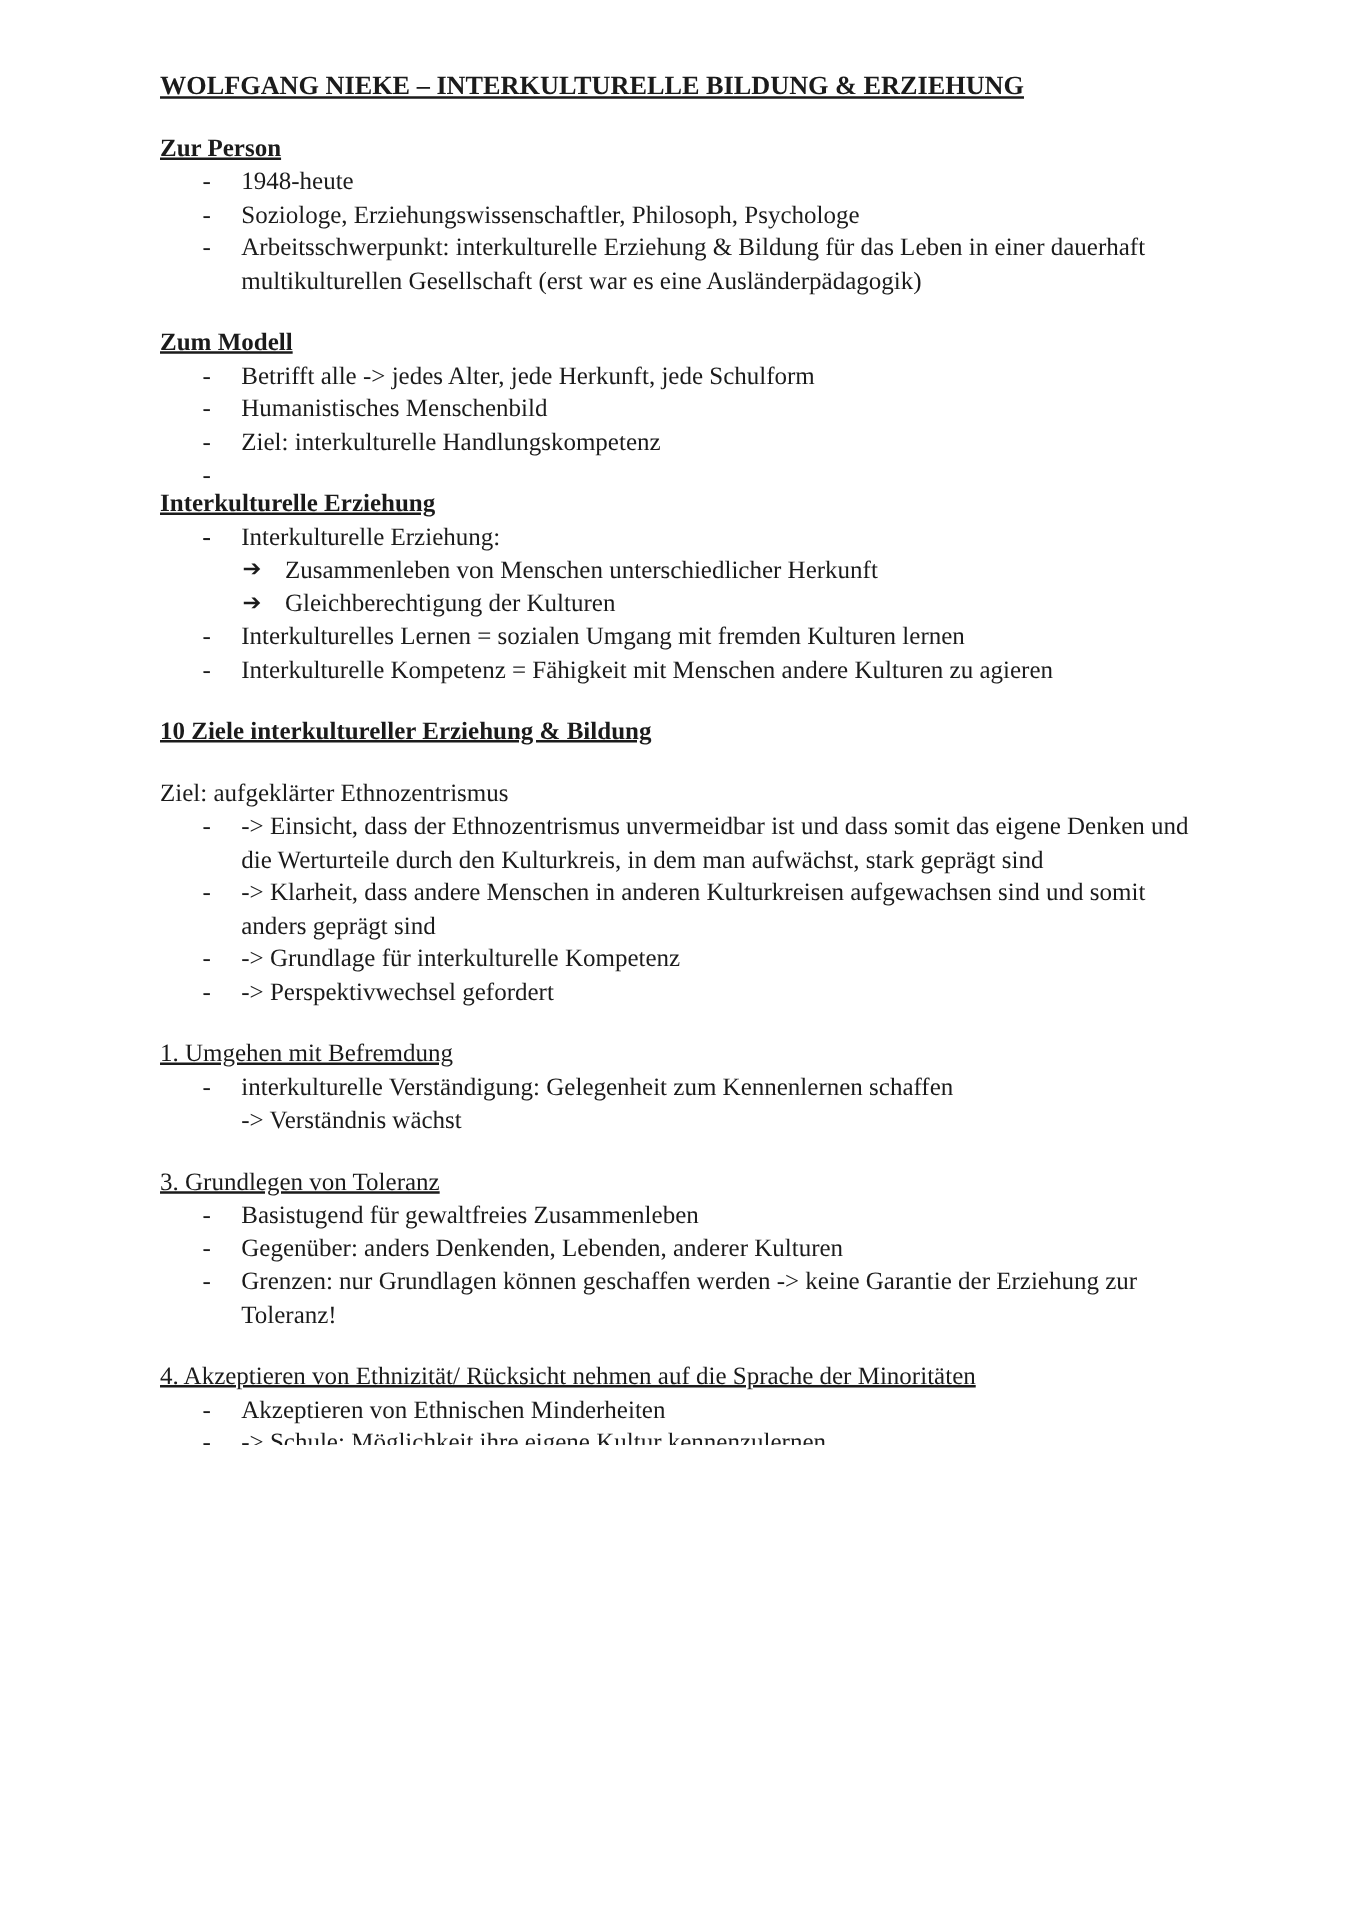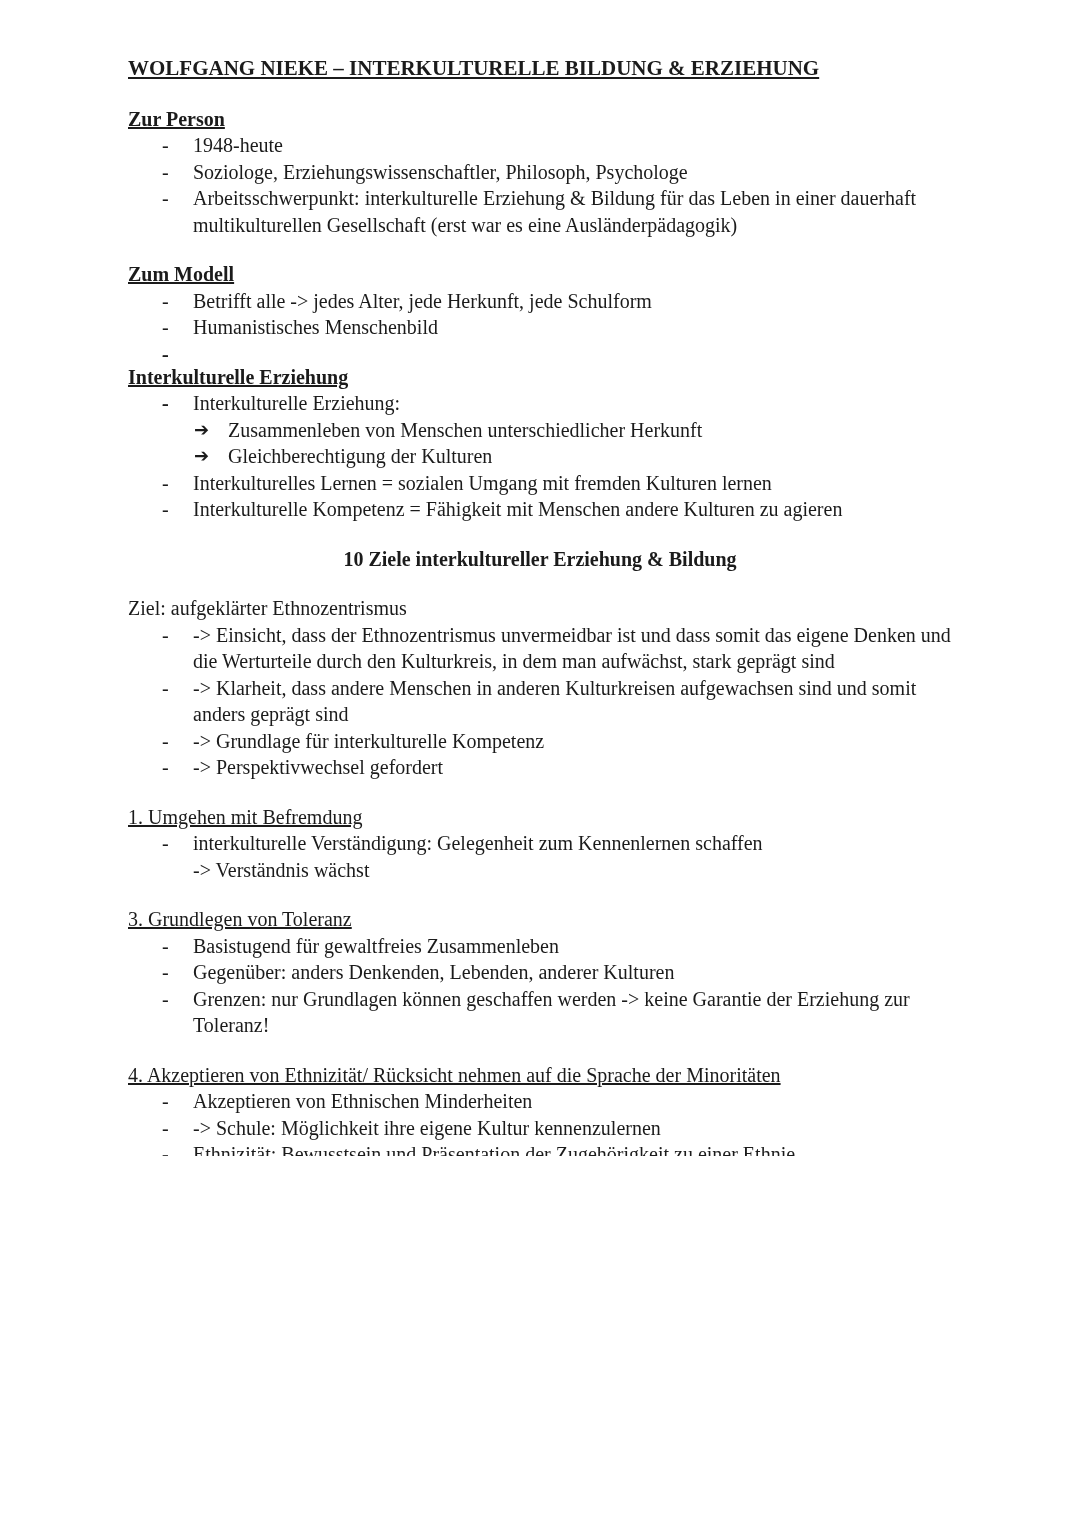--- a/index.html
+++ b/index.html
@@ -29,21 +29,21 @@
   }
   .block {
     margin-bottom: 23px;
   }
   .sec-heading {
     font-weight: bold;
     text-decoration: underline;
   }
   .goals-heading {
     font-weight: bold;
-    text-align: center;
+    text-decoration: underline;
   }
   .goal-heading {
     text-decoration: underline;
   }
   .subtitle {
     
   }
   .item {
     position: relative;
     padding-left: 65px;
@@ -93,20 +93,21 @@
     <div class="item">
       <span class="bullet">-</span>
       <span>Betrifft alle -&gt; jedes Alter, jede Herkunft, jede Schulform</span>
     </div>
     <div class="item">
       <span class="bullet">-</span>
       <span>Humanistisches Menschenbild</span>
     </div>
     <div class="item">
       <span class="bullet">-</span>
+      <span>Ziel: interkulturelle Handlungskompetenz</span>
     </div>
     <div class="item">
       <span class="bullet">-</span>
     </div>
   </div>
 
   <div class="block">
     <div class="sec-heading">Interkulturelle Erziehung</div>
     <div class="item">
       <span class="bullet">-</span>

